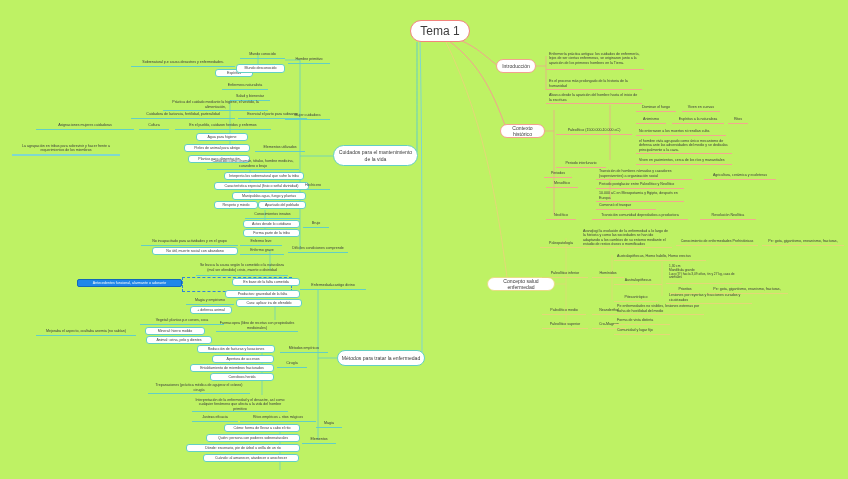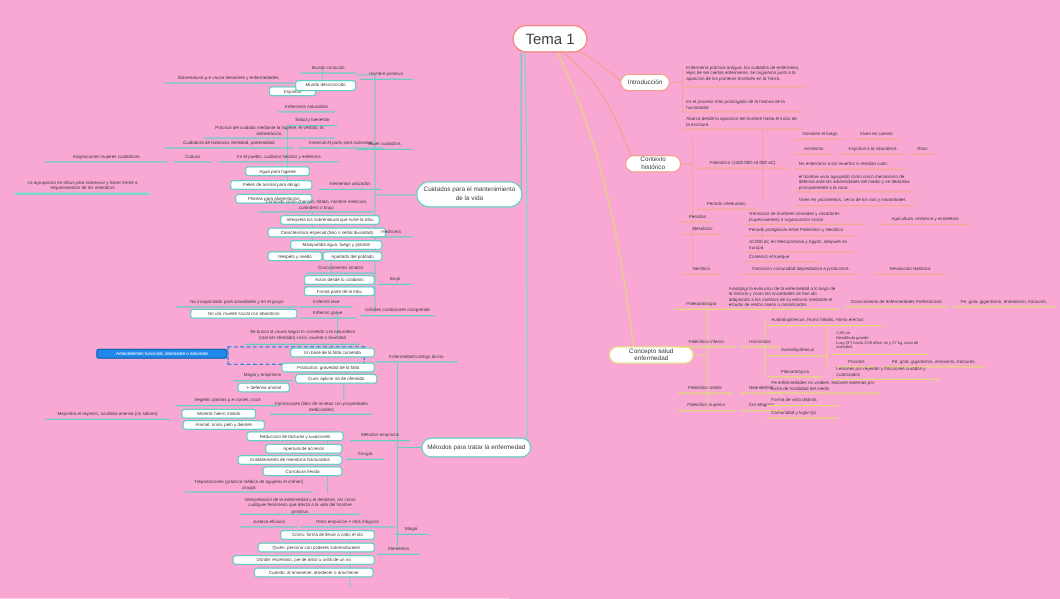--- a/index.html
+++ b/index.html
@@ -5,21 +5,21 @@
   * { box-sizing: border-box; }
   html, body {
     margin: 0; padding: 0;
     background: #ffffff;
     font-family: "Liberation Sans", sans-serif;
   }
   #canvas {
     position: relative;
     width: 848px; height: 479px;
     overflow: hidden;
-    background: #f9a8d4;
+    background: #bef264;
   }
   svg.links {
     position: absolute; left: 0; top: 0;
     width: 848px; height: 479px;
     pointer-events: none;
   }
   .node {
     position: absolute;
     display: flex;
     align-items: center;

